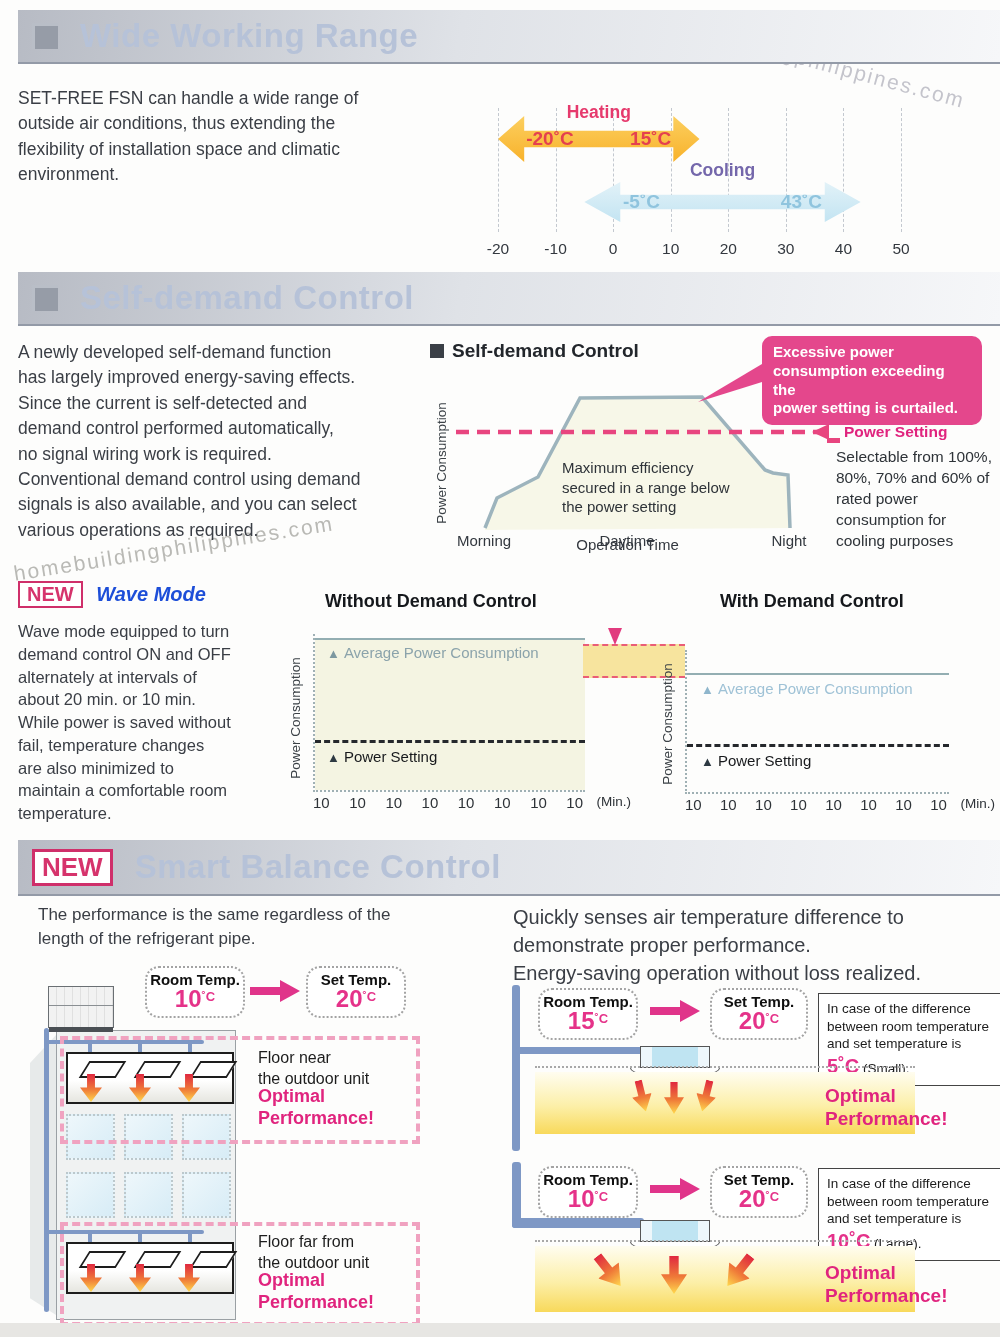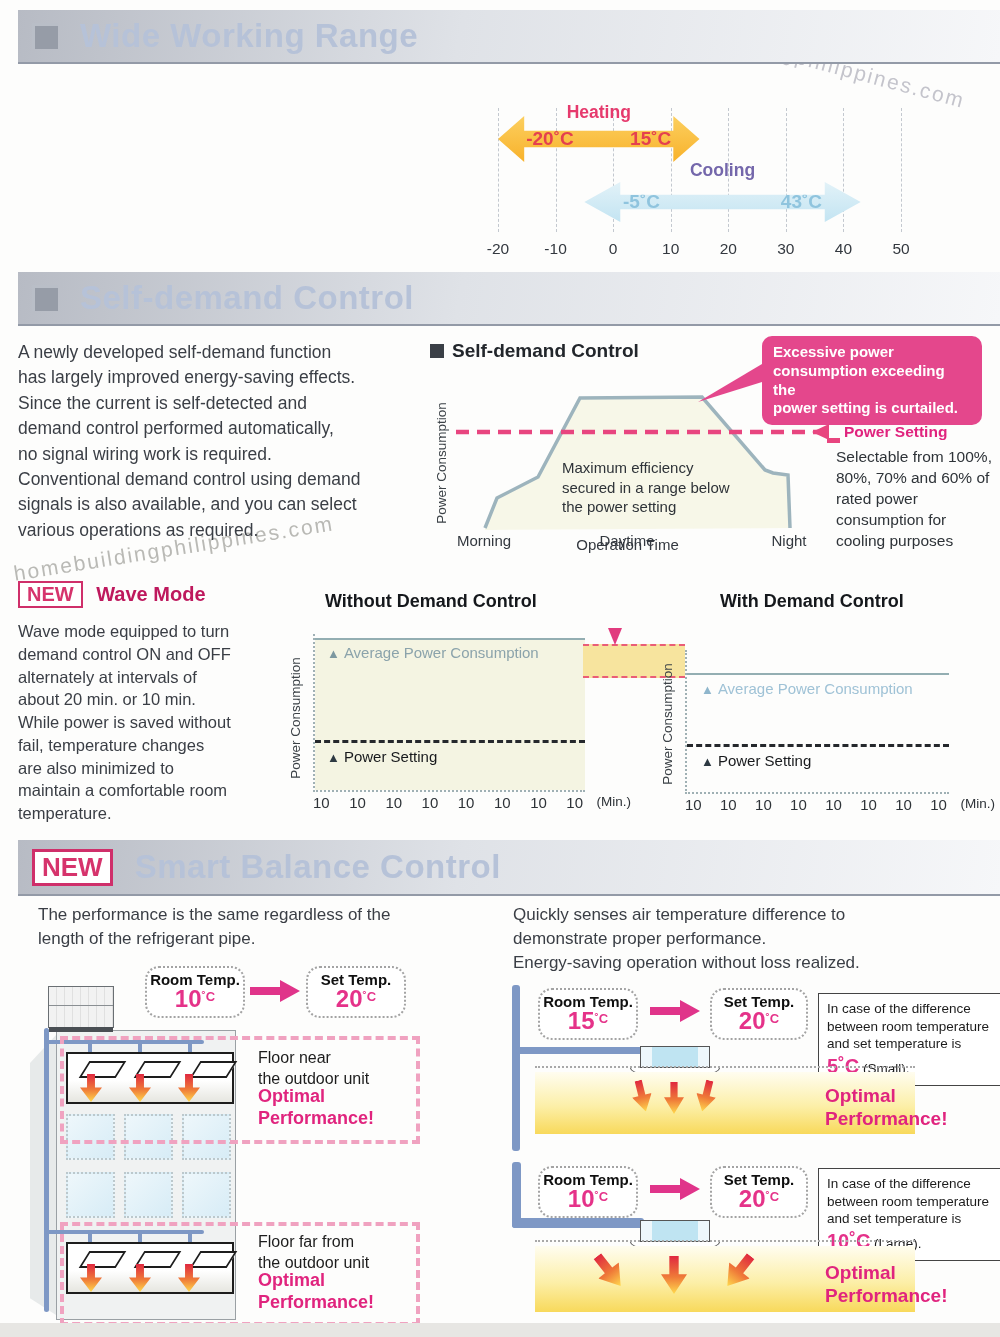--- a/index.html
+++ b/index.html
@@ -103,20 +103,24 @@
 <div id="page">
 
   <div class="wm" style="left:655px;top:6px;width:360px;transform:rotate(15deg);transform-origin:0 0;">homebuildingphilippines.com</div>
   <div class="wm" style="left:12px;top:562px;width:345px;transform:rotate(-9deg);transform-origin:0 0;color:#a9a9a4;">homebuildingphilippines.com</div>
 
   <div class="hdr" style="top:10px;">
     <div class="sq"></div>
     <div class="t">Wide Working Range</div>
   </div>
 
+  <div class="abs pre" style="left:18px;top:86px;width:410px;font-size:17.5px;line-height:1.45;">SET-FREE FSN can handle a wide range of
+outside air conditions, thus extending the
+flexibility of installation space and climatic
+environment.</div>
 
   <div class="abs" id="tempchart">
     <div>
         <div class="tc-gridline" style="left: 5.71429%;"></div>
         <div class="tc-tick" style="left: 5.71429%;">-20</div>
         <div class="tc-gridline" style="left: 16.6803%;"></div>
         <div class="tc-tick" style="left: 16.6803%;">-10</div>
         <div class="tc-gridline" style="left: 27.6463%;"></div>
         <div class="tc-tick" style="left: 27.6463%;">0</div>
         <div class="tc-gridline" style="left: 38.6122%;"></div>
@@ -187,21 +191,21 @@
   </div>
   <div class="abs" style="left:844px;top:423px;font-size:15.5px;font-weight:bold;color:#e0247e;">Power Setting</div>
   <div class="abs pre" style="left:836px;top:447px;width:165px;font-size:15.5px;color:#2e3338;line-height:1.35;">Selectable from 100%,
 80%, 70% and 60% of
 rated power
 consumption for
 cooling purposes</div>
 
   <div class="abs" style="left:18px;top:581px;font-size:20px;">
     <span class="newbox" style="font-size:20px;border-width:2px;">NEW</span>
-    <span style="font-weight:bold;color:#be185d;margin-left:8px;">Wave Mode</span>
+    <span style="font-weight:bold;color:#1d4ed8;margin-left:8px;font-style:italic;">Wave Mode</span>
   </div>
   <div class="abs pre" style="left:18px;top:620px;width:272px;font-size:16.5px;line-height:1.38;">Wave mode equipped to turn
 demand control ON and OFF
 alternately at intervals of
 about 20 min. or 10 min.
 While power is saved without
 fail, temperature changes
 are also minimized to
 maintain a comfortable room
 temperature.</div>
@@ -259,21 +263,21 @@
       <span class="unit">(Min.)</span>
     </div>
 
   <div class="hdr" style="top:840px;height:54px;">
     <span class="newbox" style="font-size:26px;margin-left:14px;">NEW</span>
     <div class="t">Smart Balance Control</div>
   </div>
 
   <div class="abs pre" style="left:38px;top:903px;width:430px;font-size:17px;line-height:1.4;">The performance is the same regardless of the
 length of the refrigerant pipe.</div>
-  <div class="abs pre" style="left:513px;top:903px;width:470px;font-size:17px;line-height:1.4;">Quickly senses air temperature difference to
+  <div class="abs pre" style="left:513px;top:903px;width:470px;font-size:20px;line-height:1.4;">Quickly senses air temperature difference to
 demonstrate proper performance.
 Energy-saving operation without loss realized.</div>
 
   <div class="badge" style="left:145px;top:966px;width:96px;height:48px;">
     <div class="bl">Room Temp.</div>
     <div><span class="bv">10</span><span class="bu">˚C</span></div>
   </div>
   <div class="flowarrow" style="left:250px;top:980px;width:50px;height:22px;"></div>
   <div class="badge" style="left:306px;top:966px;width:96px;height:48px;">
     <div class="bl">Set Temp.</div>

